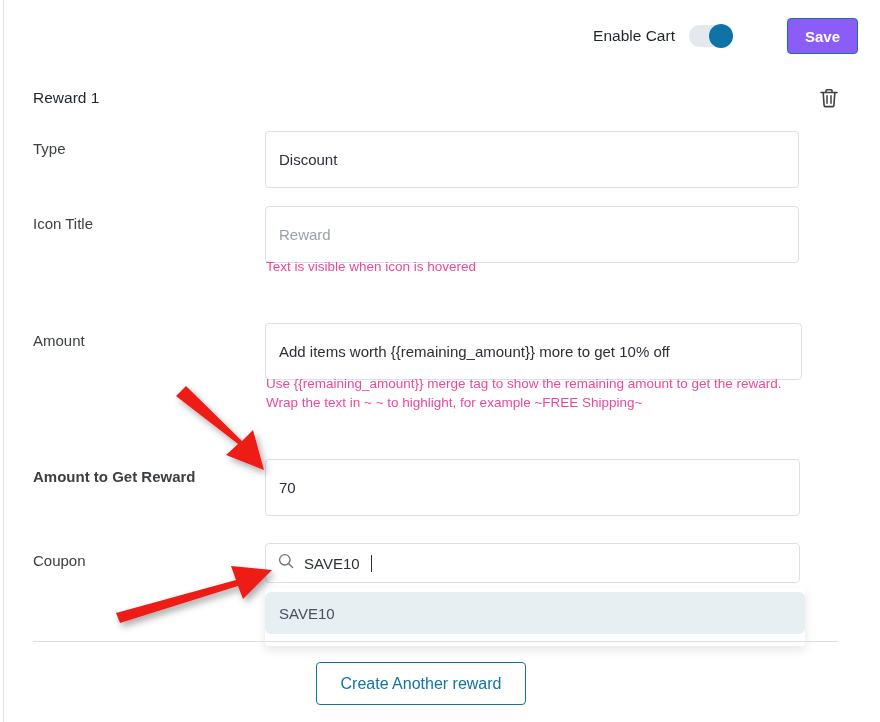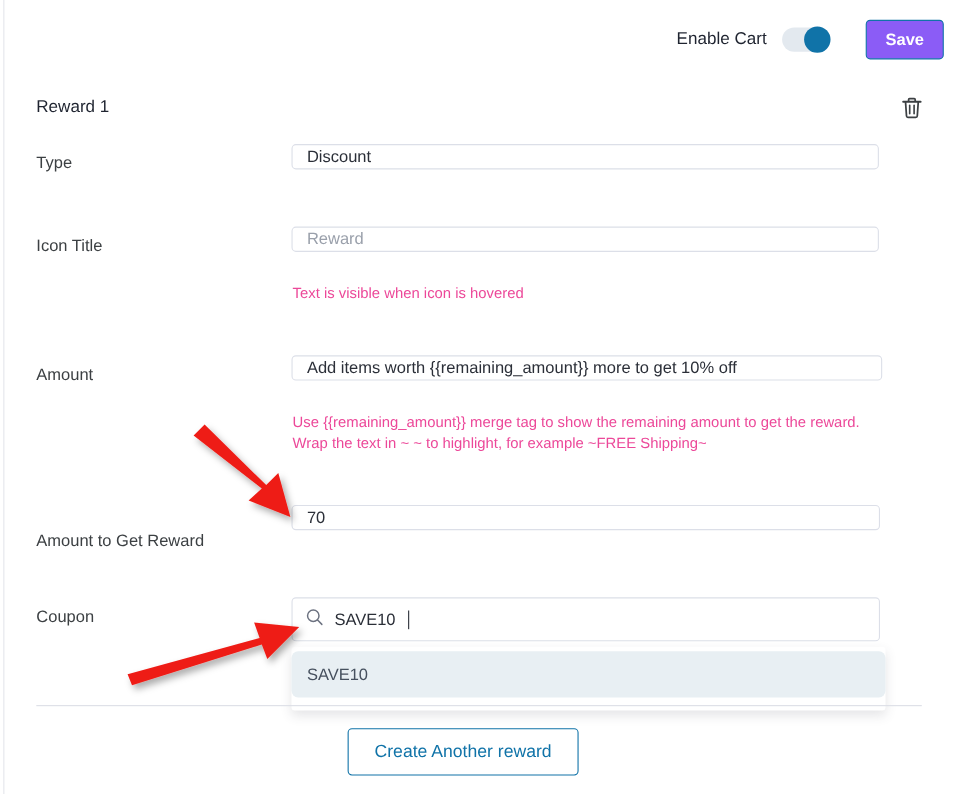--- a/index.html
+++ b/index.html
@@ -36,21 +36,21 @@
     display: flex;
     align-items: center;
     justify-content: flex-end;
     padding-right: 22px;
     box-sizing: border-box;
   }
   .enable-cart-wrap {
     display: flex;
     align-items: center;
     gap: 14px;
-    margin-right: 18px;
+    margin-right: 40px;
   }
   .enable-cart-label {
     font-size: 15.5px;
     color: #1f2430;
   }
   .toggle {
     width: 44px;
     height: 22px;
     border-radius: 11px;
     background: #e3e9ef;
@@ -137,21 +137,21 @@
     position: absolute;
     left: 0;
     font-size: 15px;
     color: #3c4043;
     white-space: nowrap;
   }
   .field {
     position: absolute;
     left: 232px;
     box-sizing: border-box;
-    height: 23px;
+    height: 57px;
     border: 1px solid #dcdfe8;
     border-radius: 4px;
     background: #ffffff;
     font-size: 15px;
     font-family: "Liberation Sans", sans-serif;
     color: #2b2f38;
     padding: 0 13px;
     outline: none;
     display: flex;
     align-items: center;
@@ -299,21 +299,21 @@
   </div>
 
   <div class="row" style="top:323px;">
     <span class="row-label" style="top:9px;">Amount</span>
     <input class="field" style="top: 0px; width: 537px;" value="Add items worth {{remaining_amount}} more to get 10% off">
     <span class="hint" style="top:51px;">Use {{remaining_amount}} merge tag to show the remaining amount to get the reward.</span>
     <span class="hint" style="top:70px;">Wrap the text in ~ ~ to highlight, for example ~FREE Shipping~</span>
   </div>
 
   <div class="row" style="top:459px;">
-    <span class="row-label" style="top:24px;">Amount to Get Reward</span>
+    <span class="row-label" style="top:9px;font-weight:bold;">Amount to Get Reward</span>
     <input class="field" style="top: 0px; width: 535px;" value="70">
   </div>
 
   <div class="row" style="top:543px;">
     <span class="row-label" style="top:9px;">Coupon</span>
 
     <div class="search-field" style="top:0;">
       <span>
         <svg width="16" height="16" viewBox="0 0 16 16" fill="none" xmlns="http://www.w3.org/2000/svg">
           <circle cx="6.8" cy="6.8" r="5.2" stroke="#6c7280" stroke-width="1.35"></circle>

